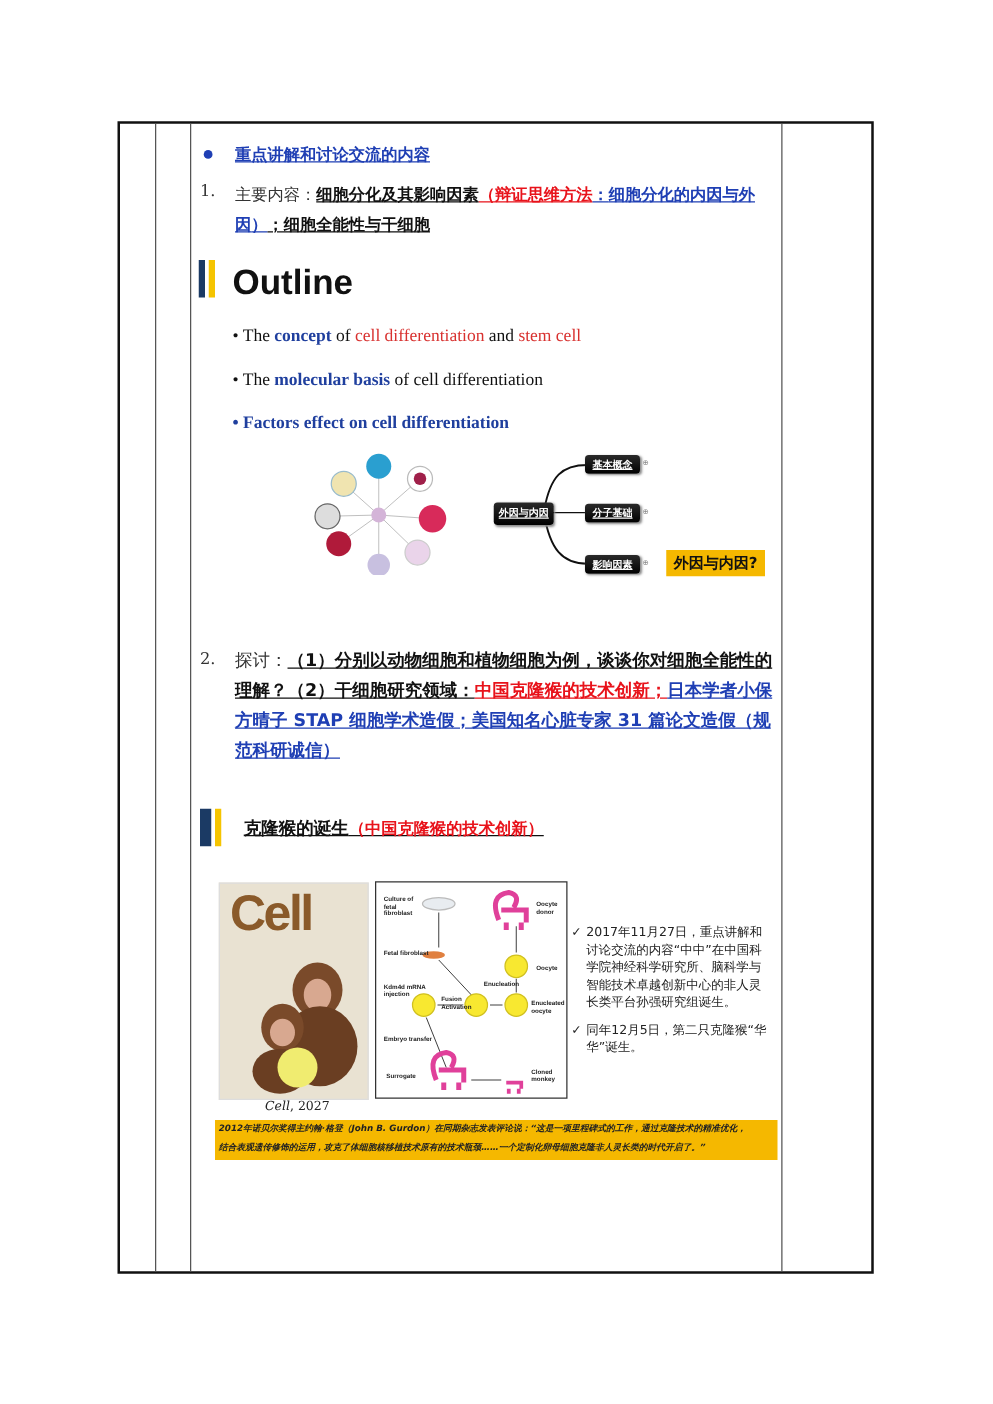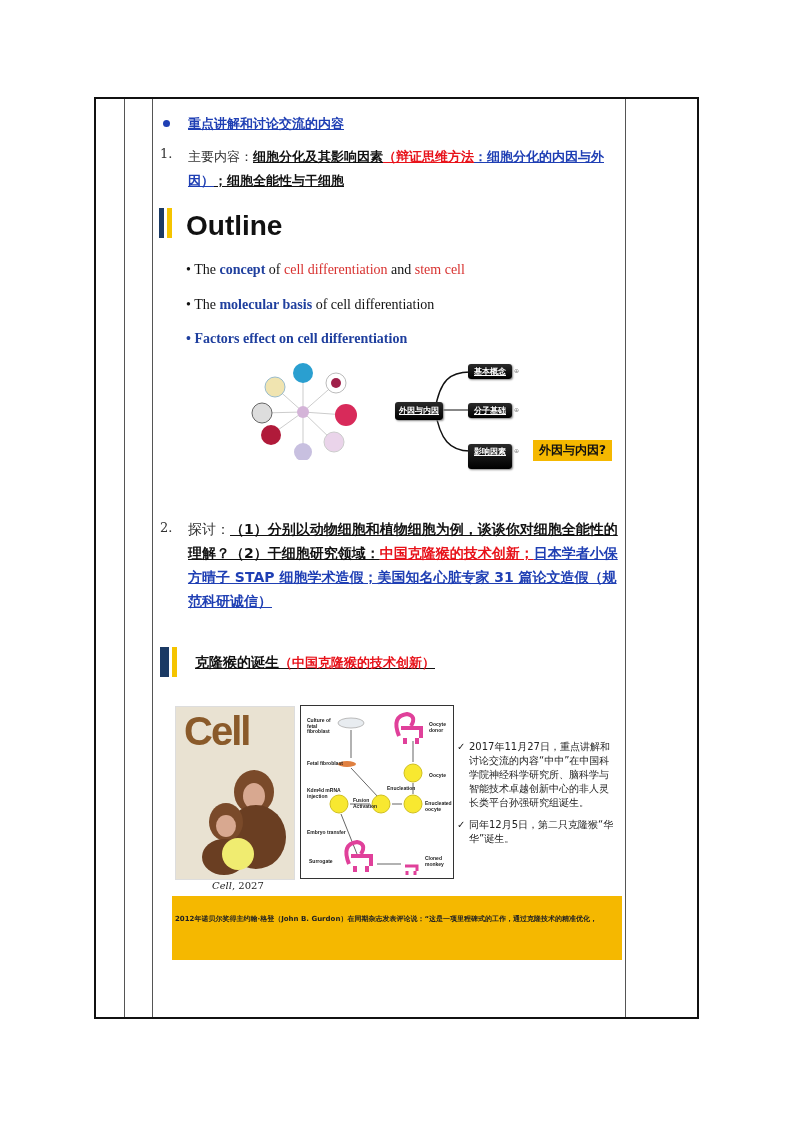--- a/index.html
+++ b/index.html
@@ -19,21 +19,21 @@
   .outline-item { font-family:Liberation Serif, serif; font-size:14px; color:#111; }
   .ol-blue { color:#1f3f9e; font-weight:bold; }
   .ol-red { color:#d8312f; }
   .node { background:linear-gradient(#2a2a2a,#000); color:#fff; font-size:8px; font-weight:bold; border-radius:3px; text-align:center; box-shadow:1px 1px 2px #888;text-decoration:underline; }
   .mini-plus { font-size:6px; color:#888; }
   .callout { background:#f5b800; color:#111; font-weight:bold; font-size:12px; padding:2px 6px; }
   .cell-cover { background:#e9e2d2; border:1px solid #ddd; overflow:hidden; }
   .diagram-box { border:1px solid #333; background:#fff; }
   .dlabel { font-size:5px; font-weight:bold; color:#222; font-family:"Liberation Sans", sans-serif; line-height:1.1; }
   .check-list { font-size:10px; color:#222; line-height:14px; font-family:"DejaVu Sans", sans-serif; }
-  .quote-box { background:#f5b800; font-size:8px; font-weight:bold; color:#222; line-height:15px; padding:16px 3px; }
+  .quote-box { background:#f5b800; font-size:8px; font-weight:bold; color:#222; line-height:15px; padding:0 3px;font-style:italic; }
 </style>
 </head>
 <body>
 
 <div class="table">
   <div class="vline" style="left:28px"></div>
   <div class="vline" style="left:56px"></div>
   <div class="vline" style="left:529px"></div>
 </div>
 
@@ -81,21 +81,21 @@
 </svg>
 
 <svg class="abs" style="left:395px;top:360px" width="80" height="100">
   <path d="M40,50 C45,20 55,12 75,12" stroke="#111" stroke-width="1.5" fill="none"></path>
   <path d="M40,50 L75,50" stroke="#111" stroke-width="1" fill="none"></path>
   <path d="M40,50 C45,80 55,91 75,91" stroke="#111" stroke-width="1.5" fill="none"></path>
 </svg>
 <div class="abs node" style="left:395px;top:402px;width:48px;height:18px;line-height:18px;font-size:8px">外因与内因</div>
 <div class="abs node" style="left:468px;top:364px;width:44px;height:15px;line-height:15px">基本概念</div>
 <div class="abs node" style="left:468px;top:403px;width:44px;height:15px;line-height:15px">分子基础</div>
-<div class="abs node" style="left:468px;top:444px;width:44px;height:25px;line-height:15px">影响因素</div>
+<div class="abs node" style="left:468px;top:444px;width:44px;height:15px;line-height:15px">影响因素</div>
 <div class="abs mini-plus" style="left:514px;top:367px">⊕</div>
 <div class="abs mini-plus" style="left:514px;top:406px">⊕</div>
 <div class="abs mini-plus" style="left:514px;top:447px">⊕</div>
 <div class="abs callout" style="left:533px;top:440px">外因与内因?</div>
 
 <div class="abs serif" style="left:160px;top:520px;font-size:13px;color:#333">2.</div>
 <div class="abs" style="left:188px;top:517px;width:432px;font-size:14px;line-height:24px">
   <span class="gray serif">探讨：</span><span class="bold">（1）分别以动物细胞和植物细胞为例，谈谈你对细胞全能性的理解？（2）干细胞研究领域：</span><span class="bold red">中国克隆猴的技术创新；</span><span class="bold blue">日本学者小保方晴子 STAP 细胞学术造假；美国知名心脏专家 31 篇论文造假（规范科研诚信）</span>
 </div>
 
@@ -158,13 +158,14 @@
     <span>2017年11月27日，重点讲解和讨论交流的内容“中中”在中国科学院神经科学研究所、脑科学与智能技术卓越创新中心的非人灵长类平台孙强研究组诞生。</span>
   </div>
   <div style="display:flex">
     <span style="width:12px;flex:none">✓</span>
     <span>同年12月5日，第二只克隆猴“华华”诞生。</span>
   </div>
 </div>
 
 <div class="abs quote-box" style="left:172px;top:896px;width:444px;height:32px;overflow:hidden;white-space:nowrap">
   <div style="font-size:7px">2012年诺贝尔奖得主约翰·格登（John B. Gurdon）在同期杂志发表评论说：“这是一项里程碑式的工作，通过克隆技术的精准优化，</div>
+  <div style="font-size:7px">结合表观遗传修饰的运用，攻克了体细胞核移植技术原有的技术瓶颈……一个定制化卵母细胞克隆非人灵长类的时代开启了。”</div>
 </div>
 
 </body></html>

